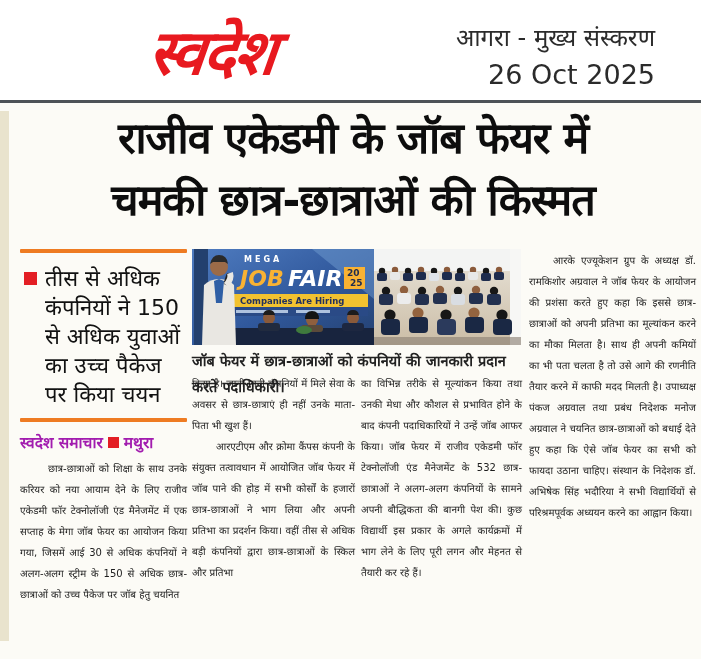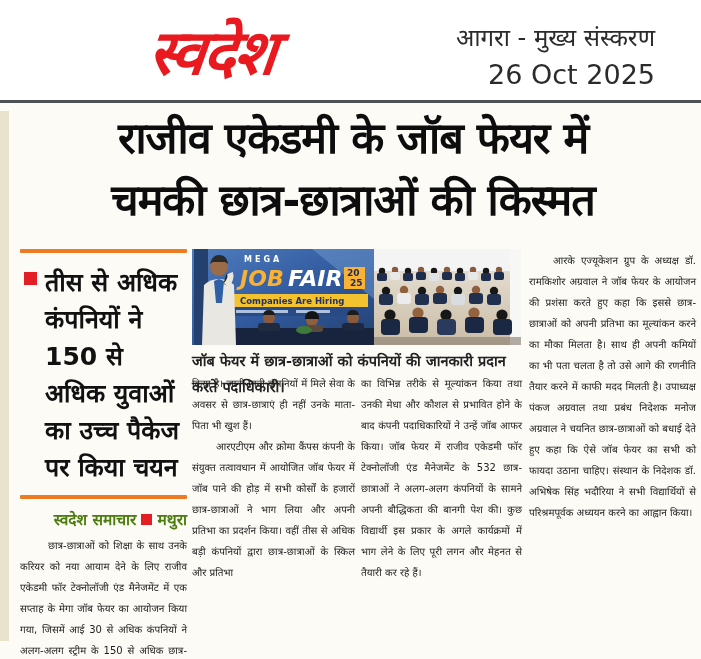--- a/index.html
+++ b/index.html
@@ -42,22 +42,22 @@
   }
 
   
   .col1 { position: absolute; left: 20px; top: 146px; width: 167px; }
   .rule { height: 4px; background: #ee7b22; border-radius: 1px; }
   .subhead-wrap { display: flex; padding: 11px 0 9px 4px; }
   .bullet-square {
     flex: 0 0 auto; width: 13px; height: 13px; background: #e31e24;
     margin: 8px 8px 0 0;
   }
-  .subhead { font-size: 25px; line-height: 37px; font-weight: bold; color: #111; }
-  .byline { margin-top: 9px; text-align: right; font-weight: bold; font-size: 15.5px; color: #4d7c0f; white-space: nowrap; }
+  .subhead { font-size: 22px; line-height: 29px; font-weight: normal; color: #111; }
+  .byline { margin-top: 9px; text-align: left; font-weight: bold; font-size: 15.5px; color: #a21caf; white-space: nowrap; }
   .byline-square { display: inline-block; width: 11px; height: 11px; background: #e31e24; margin: 0 5px; }
   .bodytext {
     font-size: 10px; line-height: 21px; color: #1c1c1c;
     text-align: justify; text-justify: inter-word;
   }
   .col1 .bodytext { margin-top: 5px; text-indent: 28px; }
 
   
   .photo {
     position: absolute; left: 192px; top: 146px; width: 329px; height: 96px;

